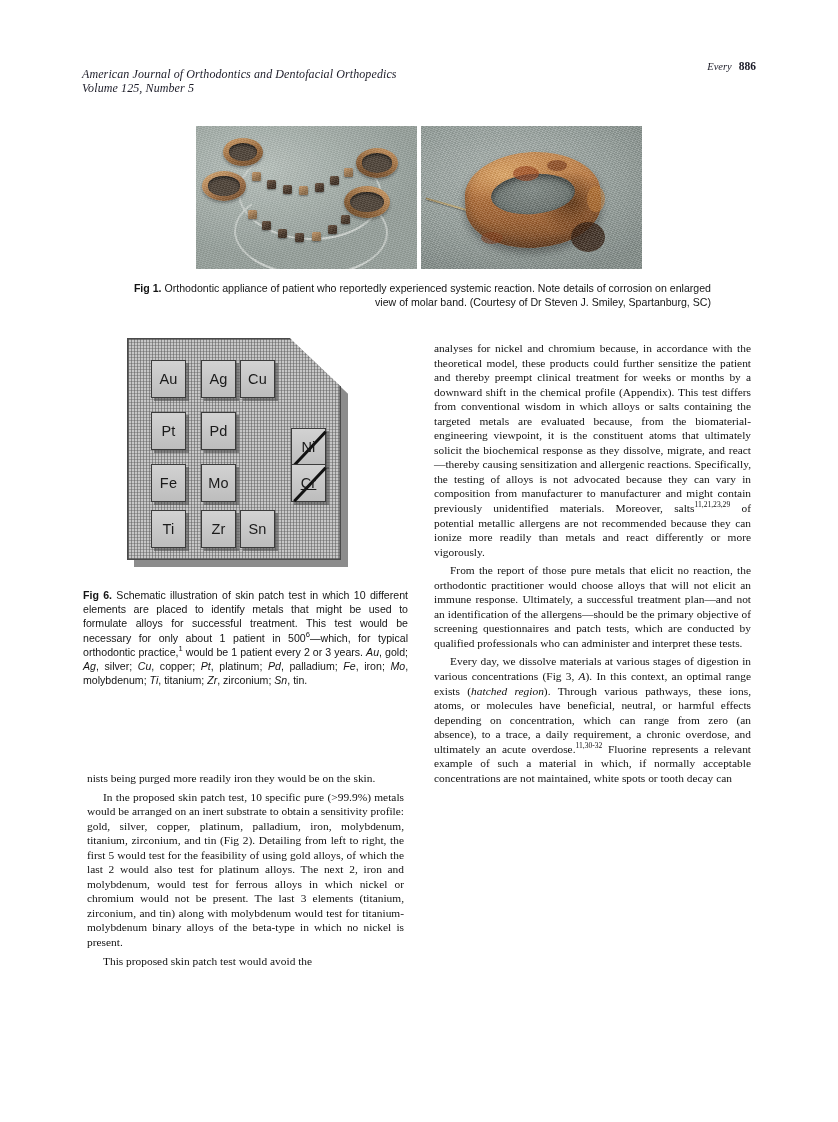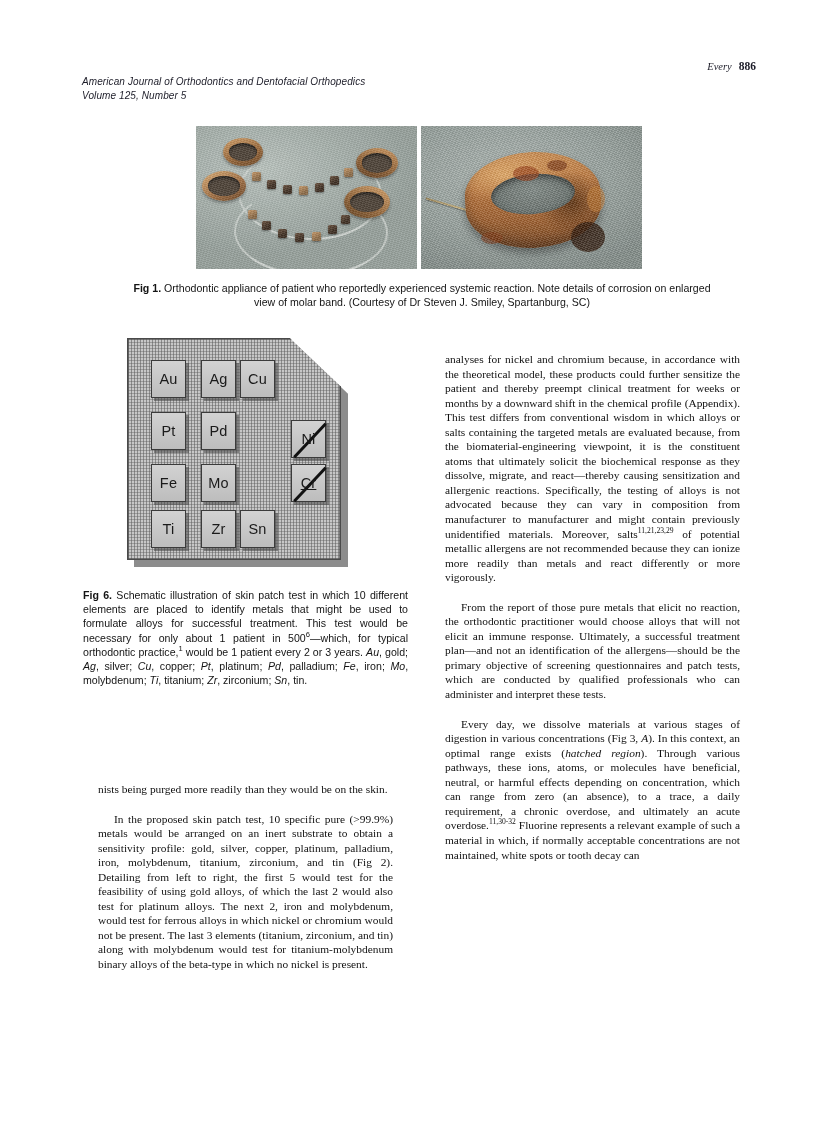--- a/index.html
+++ b/index.html
@@ -26,24 +26,24 @@
   
   .runhead {
     position: absolute;
     left: 82px;
     top: 60px;
     width: 674px;
     height: 34px;
   }
   .runhead-left {
     position: absolute;
-    left: 0; top: 15px;
-    font-family: Liberation Sans, sans-serif;
+    left: 0; top: 8px;
+    font-family: Liberation Serif, serif;
     font-style: italic;
-    font-size: 10px;
+    font-size: 12px;
     line-height: 13.5px;
     color: #1c1c28;
     letter-spacing: 0.1px;
   }
   .runhead-right {
     position: absolute;
     right: 0; top: 0;
     white-space: nowrap;
     font-size: 10.5px;
     line-height: 13.5px;
@@ -168,21 +168,21 @@
     box-shadow: 0 1px 1px rgba(0,0,0,.35);
   }
 
   
   .caption {
     position: absolute;
     font-family: "Liberation Sans", sans-serif;
     font-size: 10.6px;
     line-height: 14.2px;
     color: #141414;
-    text-align: center;
+    text-align: right;
   }
   .caption b { font-weight: bold; }
   .caption i { font-style: italic; }
 
   #fig1-caption {
     left: 133px;
     top: 281px;
     width: 578px;
   }
   #fig2-caption {
@@ -263,21 +263,21 @@
 
   
   .col {
     position: absolute;
     font-family: "Liberation Serif", serif;
     font-size: 11.4px;
     line-height: 14.55px;
     text-align: justify;
     color: #101010;
   }
-  .col p { margin: 15px; text-indent: 16px; }
+  .col p { margin: 4px; text-indent: 16px; }
   .col p.noindent { text-indent: 0; }
   .col sup { font-size: 7.6px; vertical-align: super; line-height: 0; }
   .col i { font-style: italic; }
 
   #col-left {
     left: 83px;
     top: 767px;
     width: 325px;
   }
   #col-right {
@@ -389,21 +389,21 @@
       <div class="patch" style="left:113px; top:22px;">
         <span>Cu</span>
       </div>
 
       <div class="patch" style="left:24px; top:74px;">
         <span>Pt</span>
       </div>
       <div class="patch" style="left:74px; top:74px;">
         <span>Pd</span>
       </div>
-      <div class="patch struck" style="left:164px; top:82px;align-items:center;">
+      <div class="patch struck" style="left:164px; top:90px;align-items:center;">
         <span>Ni</span>
       </div>
 
       <div class="patch" style="left:24px; top:126px;">
         <span>Fe</span>
       </div>
       <div class="patch" style="left:74px; top:126px;">
         <span>Mo</span>
       </div>
       <div class="patch struck" style="left:164px; top:126px;text-decoration:underline;">
@@ -421,22 +421,23 @@
       </div>
     </div>
   </div>
 
   <div class="caption" id="fig2-caption">
     <b>Fig 6.</b>
     <span>Schematic illustration of skin patch test in which 10 different elements are placed to identify metals that might be used to formulate alloys for successful treatment. This test would be necessary for only about 1 patient in 500</span><sup>6</sup><span>—which, for typical orthodontic practice,</span><sup>1</sup><span> would be 1 patient every 2 or 3 years. </span><i>Au</i>, <span>gold</span>; <i>Ag</i>, <span>silver</span>; <i>Cu</i>, <span>copper</span>; <i>Pt</i>, <span>platinum</span>; <i>Pd</i>, <span>palladium</span>; <i>Fe</i>, <span>iron</span>; <i>Mo</i>, <span>molybdenum</span>; <i>Ti</i>, <span>titanium</span>; <i>Zr</i>, <span>zirconium</span>; <i>Sn</i>, <span>tin</span>.
   </div>
 
   <div class="col" id="col-left">
-    <p class="noindent">nists being purged more readily than they would be on the skin.</p>
+    <p class="noindent">nists being purged more readily iron they would be on the skin.</p>
     <p>In the proposed skin patch test, 10 specific pure (&gt;99.9%) metals would be arranged on an inert substrate to obtain a sensitivity profile: gold, silver, copper, platinum, palladium, iron, molybdenum, titanium, zirconium, and tin (Fig 2). Detailing from left to right, the first 5 would test for the feasibility of using gold alloys, of which the last 2 would also test for platinum alloys. The next 2, iron and molybdenum, would test for ferrous alloys in which nickel or chromium would not be present. The last 3 elements (titanium, zirconium, and tin) along with molybdenum would test for titanium-molybdenum binary alloys of the beta-type in which no nickel is present.</p>
+    <p>This proposed skin patch test would avoid the</p>
   </div>
 
   <div class="col" id="col-right">
     <p class="noindent"><span>analyses for nickel and chromium because, in accordance with the theoretical model, these products could further sensitize the patient and thereby preempt clinical treatment for weeks or months by a downward shift in the chemical profile (Appendix). This test differs from conventional wisdom in which alloys or salts containing the targeted metals are evaluated because, from the biomaterial-engineering viewpoint, it is the constituent atoms that ultimately solicit the biochemical response as they dissolve, migrate, and react—thereby causing sensitization and allergenic reactions. Specifically, the testing of alloys is not advocated because they can vary in composition from manufacturer to manufacturer and might contain previously unidentified materials. Moreover, salts</span><sup>11,21,23,29</sup><span> of potential metallic allergens are not recommended because they can ionize more readily than metals and react differently or more vigorously.</span></p>
     <p>From the report of those pure metals that elicit no reaction, the orthodontic practitioner would choose alloys that will not elicit an immune response. Ultimately, a successful treatment plan—and not an identification of the allergens—should be the primary objective of screening questionnaires and patch tests, which are conducted by qualified professionals who can administer and interpret these tests.</p>
     <p><span>Every day, we dissolve materials at various stages of digestion in various concentrations (Fig 3, </span><i>A</i><span>). In this context, an optimal range exists (</span><i>hatched region</i><span>). Through various pathways, these ions, atoms, or molecules have beneficial, neutral, or harmful effects depending on concentration, which can range from zero (an absence), to a trace, a daily requirement, a chronic overdose, and ultimately an acute overdose.</span><sup>11,30-32</sup><span> Fluorine represents a relevant example of such a material in which, if normally acceptable concentrations are not maintained, white spots or tooth decay can</span></p>
   </div>
 
 </div>
 

